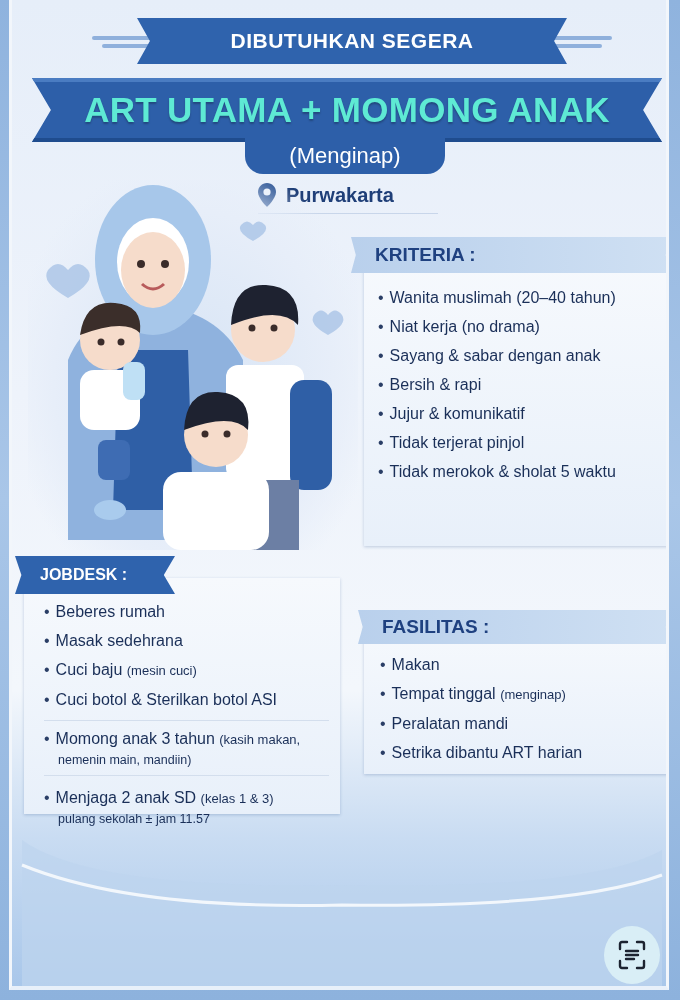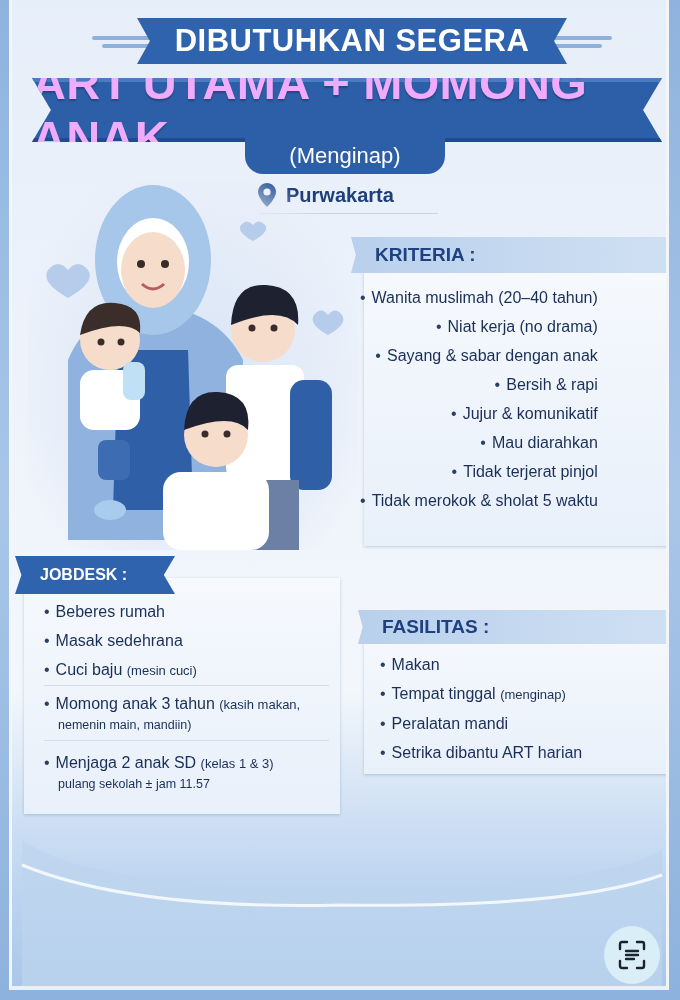--- a/index.html
+++ b/index.html
@@ -15,30 +15,30 @@
     border-left: 3px solid #f2f6fb; border-right: 3px solid #f2f6fb; border-bottom: 4px solid #e8f0fa;
     overflow: hidden;
   }
   
   .banner-top {
     position: absolute; left: 125px; top: 18px; width: 430px; height: 46px;
     background: #2f63ad;
     clip-path: polygon(0 0, 100% 0, 97% 50%, 100% 100%, 0 100%, 3% 50%);
     display: flex; align-items: center; justify-content: center;
   }
-  .banner-top span { color: #fff; font-weight: bold; font-size: 31px; letter-spacing: 0.5px; }
+  .banner-top span { color: #fff; font-weight: bold; font-size: 21px; letter-spacing: 0.5px; }
   .deco-line { position: absolute; height: 4px; background: #8fb0dc; border-radius: 2px; }
   .banner-main {
     position: absolute; left: 20px; top: 78px; width: 630px; height: 64px;
     background: #2d5fa9;
     border-top: 4px solid #4a7cc2; border-bottom: 4px solid #1f4c8e;
     clip-path: polygon(0 0, 100% 0, 97% 50%, 100% 100%, 0 100%, 3% 50%);
     display: flex; align-items: center; justify-content: center;
   }
-  .banner-main span { color: #f0abfc; font-weight: bold; font-size: 47px; letter-spacing: 0.3px; text-shadow: 0 2px 2px rgba(0,0,0,0.25); }
+  .banner-main span { color: #5eead4; font-weight: bold; font-size: 35px; letter-spacing: 0.3px; text-shadow: 0 2px 2px rgba(0,0,0,0.25); }
   .pill {
     position: absolute; left: 233px; top: 138px; width: 200px; height: 36px;
     background: #2d5fa9; border-radius: 0 0 18px 18px;
     display: flex; align-items: center; justify-content: center;
   }
   .pill span { color: #fff; font-size: 22px; }
   .location {
     position: absolute; left: 246px; top: 183px; display: flex; align-items: center; gap: 10px;
     border-bottom: 1px solid #c8d6ea; padding-bottom: 6px; width: 180px;
   }
@@ -148,39 +148,39 @@
       <circle cx="246" cy="148" r="3.5" fill="#3a2c2a"></circle>
       <circle cx="73" cy="162" r="3.5" fill="#3a2c2a"></circle>
       <circle cx="93" cy="162" r="3.5" fill="#3a2c2a"></circle>
     </svg>
   </div>
 
   <div class="card" style="left:352px;top:262px;width:306px;height:284px;"></div>
   <div class="hdr-light" style="left:339px;top:237px;width:321px;height:36px;">
     <span>KRITERIA :</span>
   </div>
-  <ul class="items" style="left:348px;top:283px;text-align:right;">
+  <ul class="items" style="left:366px;top:283px;">
     <li>Wanita muslimah (20–40 tahun)</li>
     <li>Niat kerja (no drama)</li>
     <li>Sayang &amp; sabar dengan anak</li>
     <li>Bersih &amp; rapi</li>
     <li>Jujur &amp; komunikatif</li>
-    <li>Mau diarahkan</li>
     <li>Tidak terjerat pinjol</li>
     <li>Tidak merokok &amp; sholat 5 waktu</li>
   </ul>
 
   <div class="card" style="left:12px;top:578px;width:316px;height:236px;"></div>
   <div class="hdr-dark" style="left:3px;top:556px;width:160px;height:38px;">
     <span>JOBDESK :</span>
   </div>
   <ul class="items" style="left:32px;top:597px;">
     <li><span>Beberes rumah</span></li>
     <li><span>Masak sedehrana</span></li>
     <li><span>Cuci baju</span> <span class="sub">(mesin cuci)</span></li>
+    <li style="padding-bottom:6px;"><span>Cuci botol &amp; Sterilkan botol ASI</span></li>
     <li class="divider" style="line-height:24px;padding-top:6px;width:285px;"><span>Momong anak 3 tahun</span> <span class="sub">(kasih makan,</span><span class="sub2">nemenin main, mandiin)</span></li>
     <li class="divider" style="line-height:24px;padding-top:10px;margin-top:6px;width:285px;"><span>Menjaga 2 anak SD</span> <span class="sub">(kelas 1 &amp; 3)</span><span class="sub2">pulang sekolah ± jam 11.57</span></li>
   </ul>
 
   <div class="card" style="left:352px;top:626px;width:306px;height:148px;"></div>
   <div class="hdr-light" style="left:346px;top:610px;width:314px;height:34px;">
     <span>FASILITAS :</span>
   </div>
   <ul class="items" style="left:368px;top:650px;">
     <li><span>Makan</span></li>

